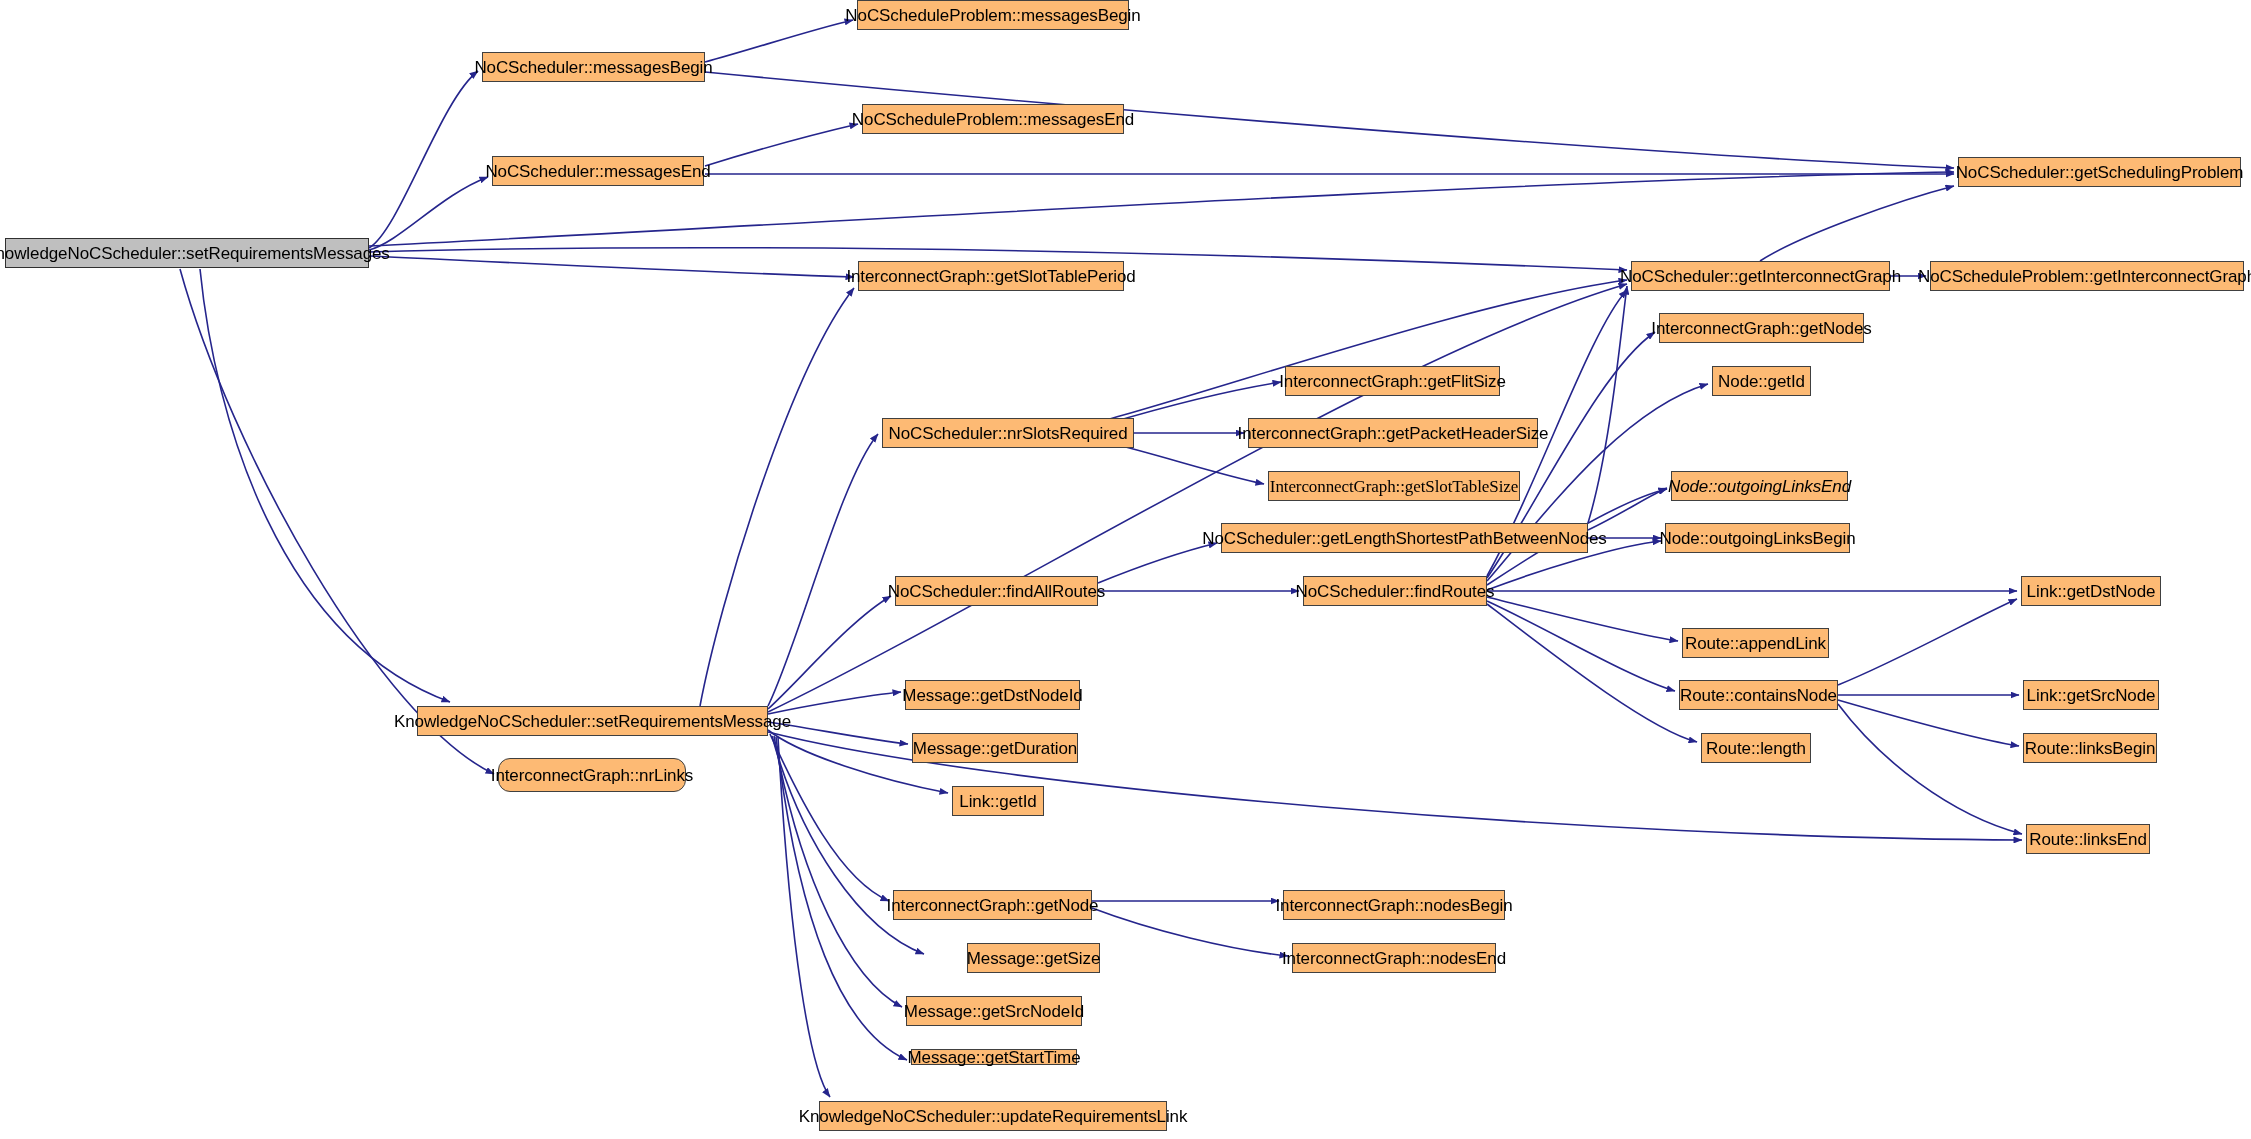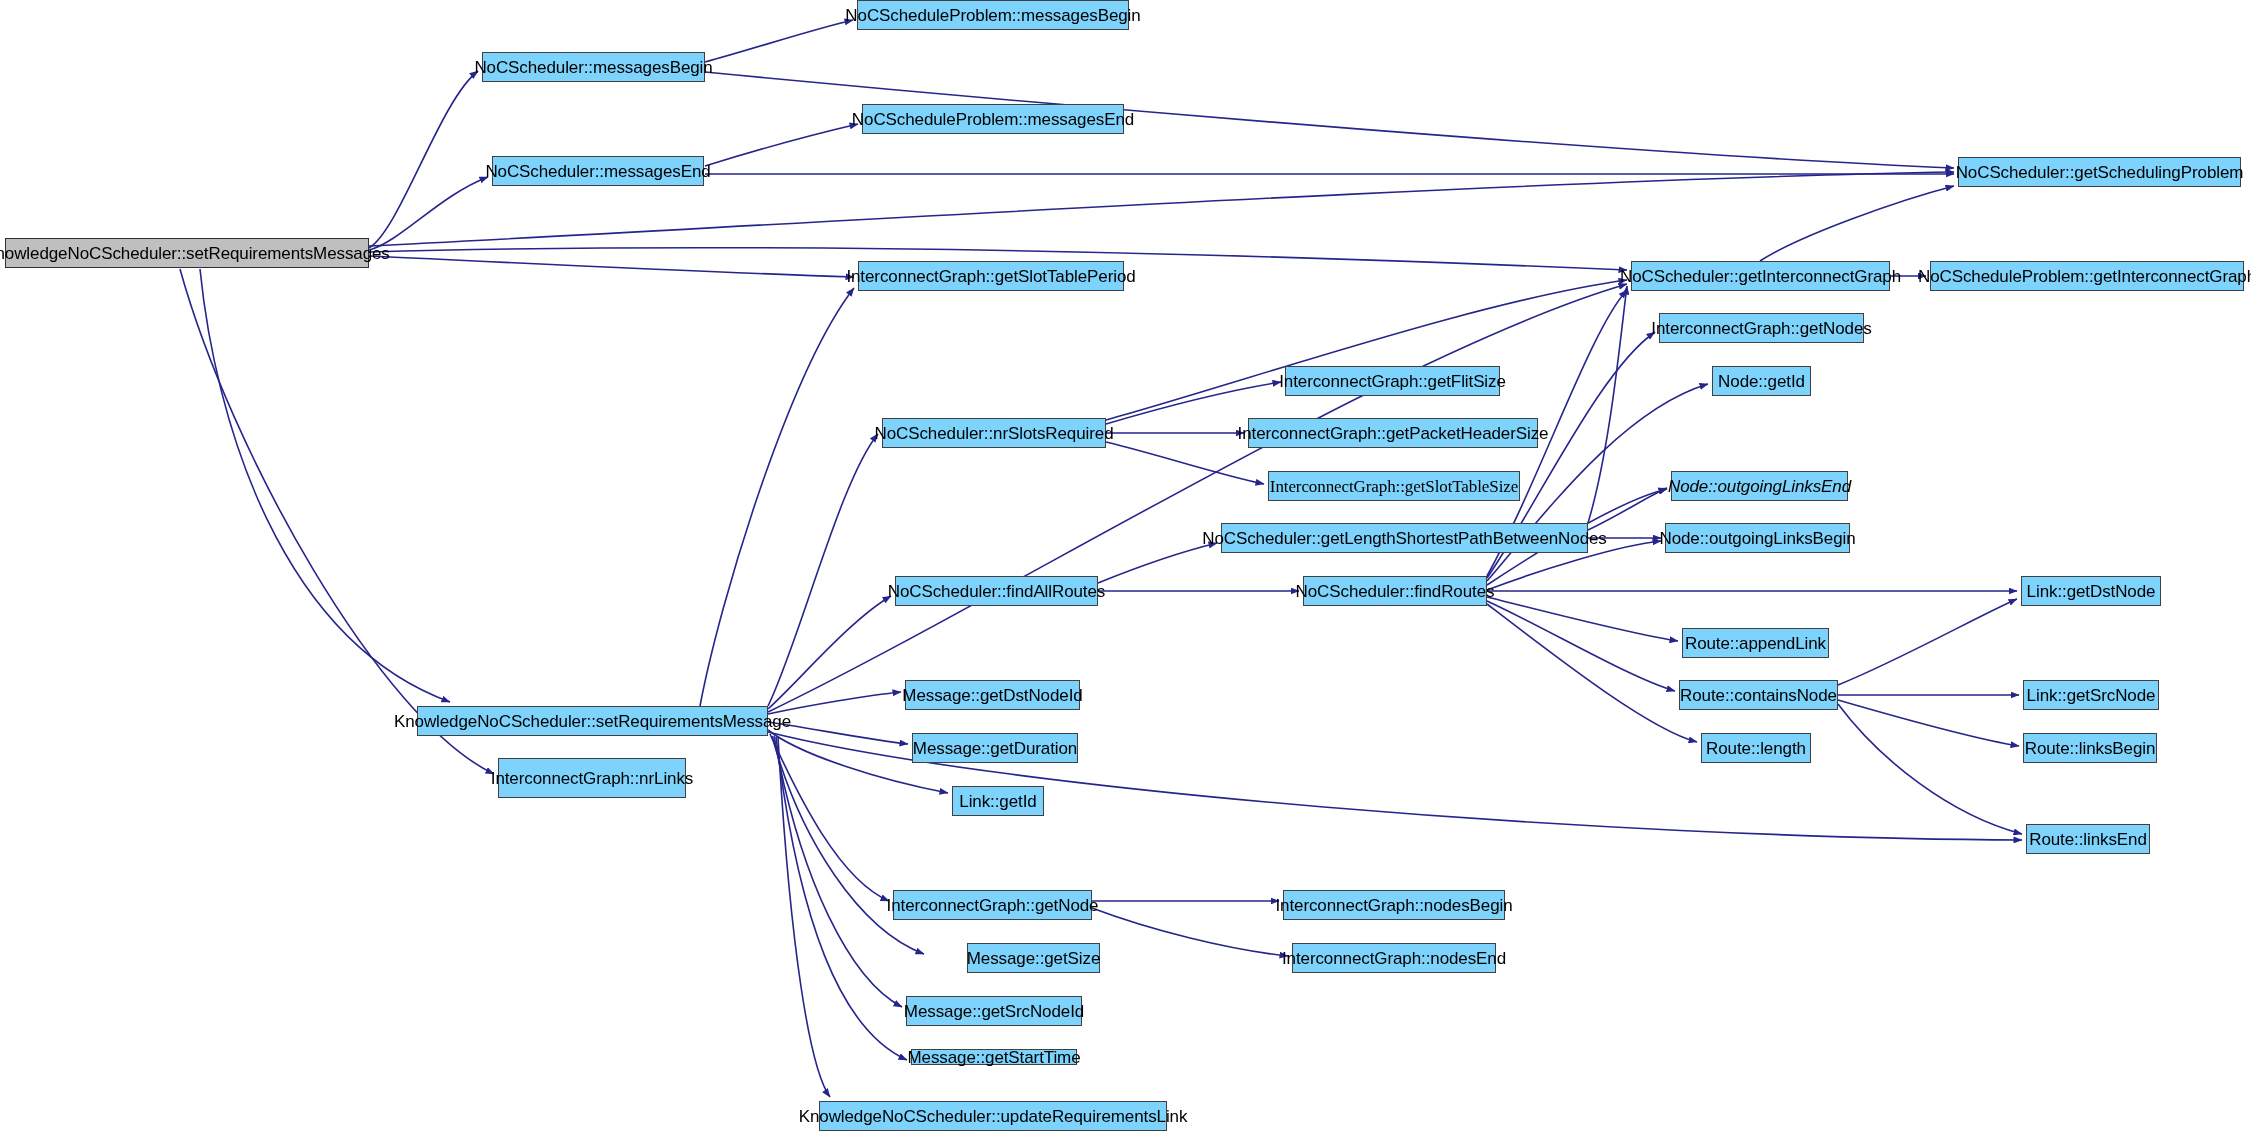--- a/index.html
+++ b/index.html
@@ -22,21 +22,21 @@
     left: 0;
     top: 0;
     width: 2251px;
     height: 1139px;
     pointer-events: none;
   }
   .node {
     position: absolute;
     box-sizing: border-box;
     border: 1px solid #404040;
-    background: #7dd3fc;
+    background: #fdba74;
     display: flex;
     align-items: center;
     justify-content: center;
     white-space: nowrap;
     font-size: 17px;
     color: #000000;
     letter-spacing: -0.1px;
     line-height: 1;
   }
   .node.root {
@@ -141,21 +141,21 @@
       </div>
       <div class="node" style="left: 1659px; top: 313px; width: 205px; height: 30px;">
         <span class="node-label">InterconnectGraph::getNodes</span>
       </div>
       <div class="node" style="left: 1712px; top: 366px; width: 99px; height: 30px;">
         <span class="node-label">Node::getId</span>
       </div>
       <div class="node" style="left: 1285px; top: 366px; width: 215px; height: 30px;">
         <span class="node-label">InterconnectGraph::getFlitSize</span>
       </div>
-      <div class="node" style="left: 882px; top: 418px; width: 224px; height: 30px;">
+      <div class="node" style="left: 882px; top: 418px; width: 252px; height: 30px;">
         <span class="node-label">NoCScheduler::nrSlotsRequired</span>
       </div>
       <div class="node" style="left: 1248px; top: 418px; width: 290px; height: 30px;">
         <span class="node-label">InterconnectGraph::getPacketHeaderSize</span>
       </div>
       <div class="node" style="left: 1268px; top: 471px; width: 252px; height: 30px; font-family: Liberation Serif, serif;">
         <span class="node-label">InterconnectGraph::getSlotTableSize</span>
       </div>
       <div class="node" style="left: 1671px; top: 471px; width: 177px; height: 30px; font-style: italic;">
         <span class="node-label">Node::outgoingLinksEnd</span>
@@ -192,21 +192,21 @@
       </div>
       <div class="node" style="left: 912px; top: 733px; width: 166px; height: 30px;">
         <span class="node-label">Message::getDuration</span>
       </div>
       <div class="node" style="left: 1701px; top: 733px; width: 110px; height: 30px;">
         <span class="node-label">Route::length</span>
       </div>
       <div class="node" style="left: 2023px; top: 733px; width: 134px; height: 30px;">
         <span class="node-label">Route::linksBegin</span>
       </div>
-      <div class="node" style="left: 498px; top: 758px; width: 188px; height: 40px;">
+      <div class="node" style="left: 498px; top: 758px; width: 188px; height: 34px; border-radius: 12px;">
         <span class="node-label">InterconnectGraph::nrLinks</span>
       </div>
       <div class="node" style="left: 952px; top: 786px; width: 92px; height: 30px;">
         <span class="node-label">Link::getId</span>
       </div>
       <div class="node" style="left: 2026px; top: 824px; width: 124px; height: 30px;">
         <span class="node-label">Route::linksEnd</span>
       </div>
       <div class="node" style="left: 893px; top: 890px; width: 199px; height: 30px;">
         <span class="node-label">InterconnectGraph::getNode</span>

